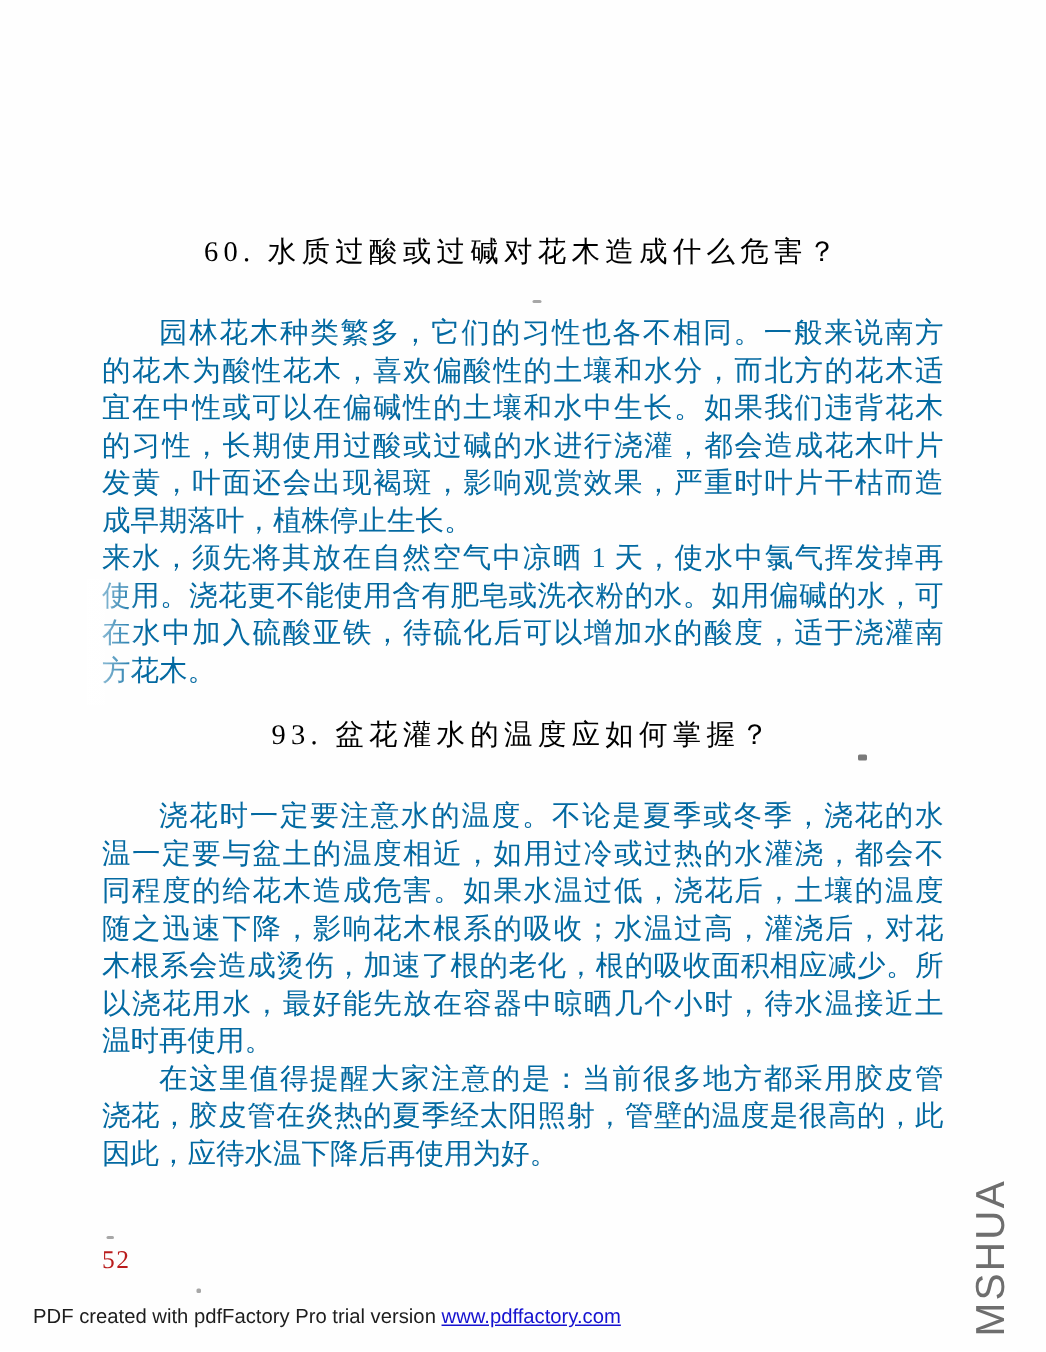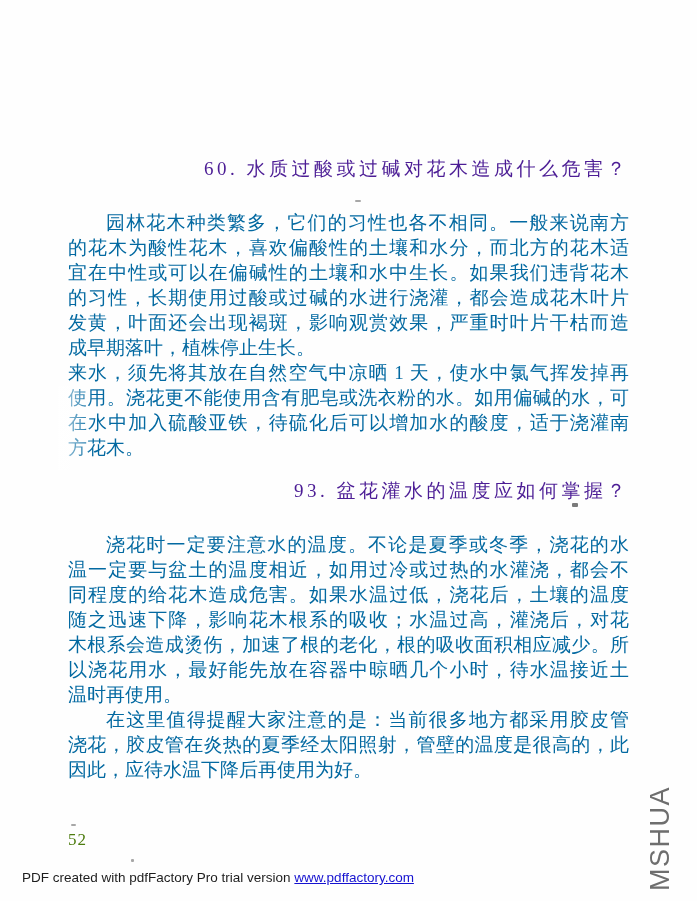--- a/index.html
+++ b/index.html
@@ -27,25 +27,25 @@
     top: 156px;
     width: 561px;
     font-size: 19px;
   }
   .section + .section {
     margin-top: 18px;
   }
   .section-title {
     height: 25px;
     line-height: 25px;
-    text-align: right;
+    text-align: center;
     font-size: 19px;
     letter-spacing: 3.5px;
     margin-bottom: 29px;
-    color: #4c1d95;
+    color: #000000;
     white-space: nowrap;
   }
   .paragraph {
     margin: 0;
   }
   .line {
     height: 25px;
     line-height: 25px;
     text-align: justify;
     text-align-last: justify;
@@ -54,21 +54,21 @@
   }
   .line.para-first { text-indent: 2em; }
   .line.para-last  { text-align-last: left; }
 
   .page-number {
     position: absolute;
     left: 68px;
     top: 830px;
     font-size: 17px;
     letter-spacing: 1px;
-    color: #4d7c0f;
+    color: #b91c1c;
   }
 
   
   .watermark-box {
     position: absolute;
     left: 606px;
     top: 783px;
     width: 110px;
     height: 110px;
     display: flex;

